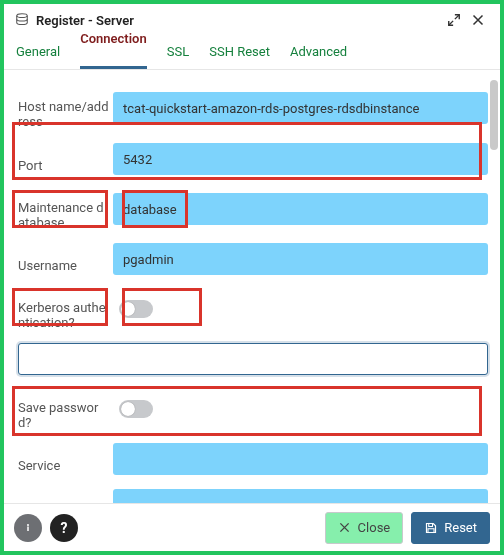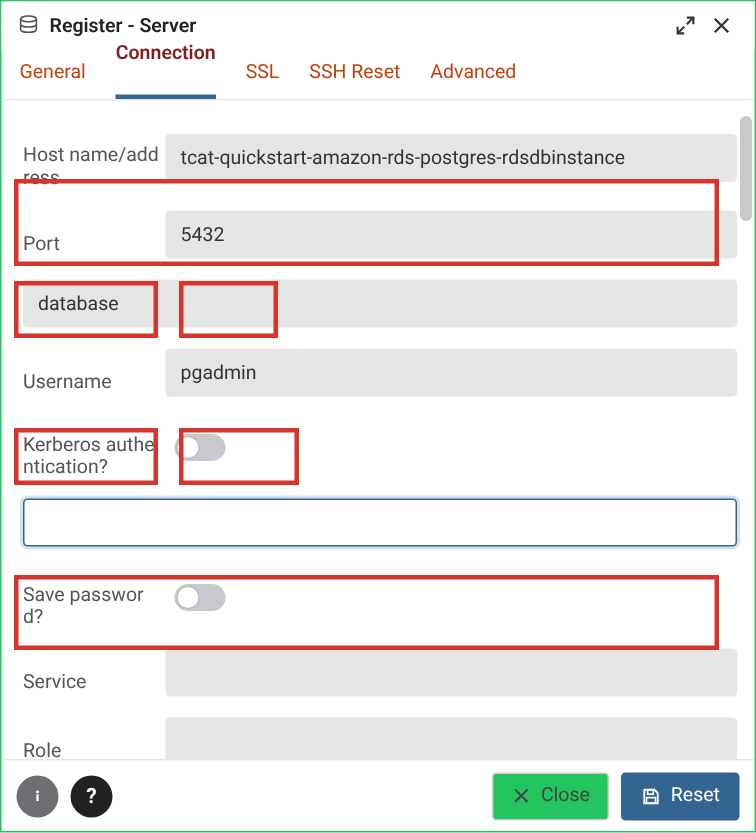--- a/index.html
+++ b/index.html
@@ -4,21 +4,21 @@
 <style>
   * { box-sizing: border-box; }
   body {
     margin: 0;
     font-family: -apple-system, BlinkMacSystemFont, "Segoe UI", Roboto, Arial, sans-serif;
     font-size: 13px;
     color: #333;
     background: #fff;
   }
   .outer {
-    border: 1px solid #22c55e;
+    border: 4px solid #22c55e;
     width: 504px;
     height: 555px;
     position: relative;
     display: flex;
     flex-direction: column;
   }
   .titlebar {
     height: 32px;
     display: flex;
     align-items: center;
@@ -46,21 +46,21 @@
   }
   .tabs {
     display: flex;
     gap: 20px;
     padding: 0 12px;
     border-bottom: 1px solid #e6e6e6;
     height: 34px;
     align-items: flex-end;
   }
   .tab {
-    color: #c2410c;
+    color: #15803d;
     padding: 8px 0 10px 0;
     cursor: pointer;
   }
   .tab.active {
     color: #7f1d1d;
     font-weight: 600;
     border-bottom: 3px solid #326690;
     padding-bottom: 20px;
   }
   .body {
@@ -85,21 +85,21 @@
   .label {
     width: 95px;
     color: #555;
     word-break: break-all;
     font-size:13px;
     padding-right:4px;
     margin-top:12px;
   }
   .control {
     flex: 1;
-    background: #e5e5e5;
+    background: #7dd3fc;
     border-radius: 3px;
     height: 32px;
     display: flex;
     align-items: center;
     padding: 0 10px;
     font-size: 13px;
     color: #333;
   }
   .control.input-focused {
     background:#fff;
@@ -188,21 +188,21 @@
     align-items:center;
     justify-content:center;
     font-weight:bold;
     font-size:14px;
     cursor:pointer;
   }
   .btn {
     height:32px;
     border:1px solid #c7c9cc;
     border-radius:3px;
-    background:#22c55e;
+    background:#86efac;
     display:inline-flex;
     align-items:center;
     padding:0 12px;
     gap:6px;
     color:#444;
     cursor:pointer;
   }
   .btn.primary {
     background:#326690;
     border-color:#326690;
@@ -256,20 +256,21 @@
     </div>
 
     <div class="row">
       <div class="label">Port</div>
       <div class="control">
         <span>5432</span>
       </div>
     </div>
 
     <div class="row">
+      <div class="label">Maintenance database</div>
       <div class="control">
         <span>database</span>
       </div>
     </div>
 
     <div class="row">
       <div class="label">Username</div>
       <div class="control">
         <span>pgadmin</span>
       </div>

